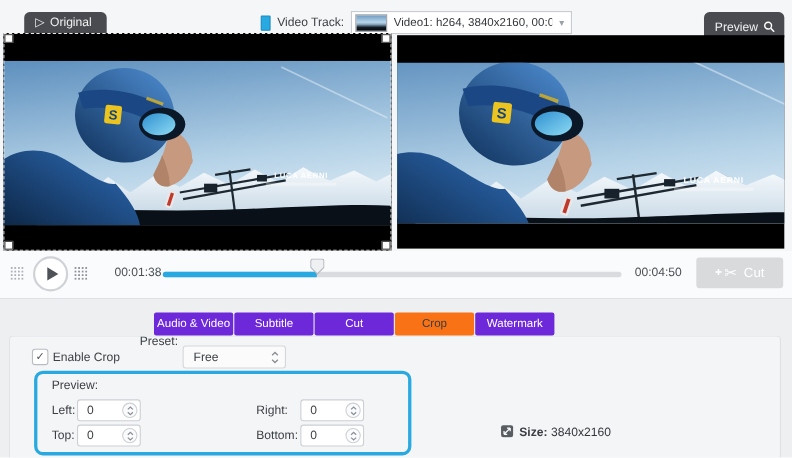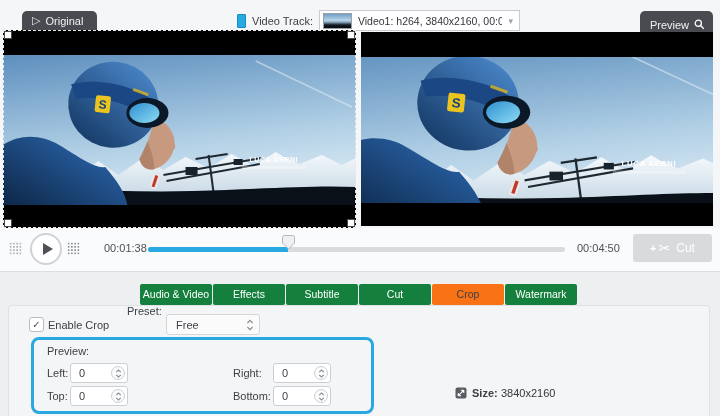--- a/index.html
+++ b/index.html
@@ -53,21 +53,21 @@
            font-size:12px;cursor:default;}
   .cut-icon{font-size:14px;line-height:1;}
   .cut-plus{font-size:11px;margin-right:-4px;font-weight:bold;}
 
   
   .divider{position:absolute;left:0;top:271px;width:720px;height:1px;background:#dcdee1;}
   .bottom-bg{position:absolute;left:0;top:272px;width:720px;height:144px;background:#edeff1;}
   .panel{position:absolute;left:8px;top:305px;width:700px;height:111px;background:#f4f5f7;
          border:1px solid #dfe1e4;border-bottom:none;border-radius:4px 4px 0 0;}
   .tabs{position:absolute;left:140px;top:284px;display:flex;gap:1px;}
-  .tab{width:72px;height:21px;background:#15803d;color:#fff;font-size:10.5px;line-height:21px;
+  .tab{width:72px;height:21px;background:#6d28d9;color:#fff;font-size:10.5px;line-height:21px;
        text-align:center;border-radius:2px;cursor:pointer;white-space:nowrap;}
   .tab.active{background:#f97316;color:#3a3d42;}
 
   .lbl{position:absolute;font-size:11px;color:#3c3f44;}
   .checkbox{position:absolute;left:29px;top:317px;width:13px;height:13px;background:#fff;
             border:1px solid #b9bcc1;border-radius:3px;color:#4c4f54;font-size:10px;line-height:13px;
             text-align:center;cursor:pointer;}
   .preset-select{position:absolute;left:166px;top:314px;width:78px;height:19px;background:#fbfbfc;
                  border:1px solid #d4d7da;border-radius:3px;display:flex;align-items:center;
                  justify-content:space-between;padding:0 5px 0 9px;font-size:11px;color:#3c3f44;cursor:pointer;}
@@ -210,21 +210,20 @@
     <span class="cut-plus">+</span>
     <span class="cut-icon">✂</span>
     <span>Cut</span>
   </div>
 
   <div class="divider"></div>
   <div class="bottom-bg"></div>
   <div class="panel"></div>
   <div class="tabs">
     <div class="tab">Audio &amp; Video</div>
-    <div class="tab">Effects</div>
     <div class="tab">Subtitle</div>
     <div class="tab">Cut</div>
     <div class="tab active">Crop</div>
     <div class="tab">Watermark</div>
   </div>
 
   <div class="checkbox">
     <span>✓</span>
   </div>
   <span class="lbl" style="left:48px;top:319px;">Enable Crop</span>

